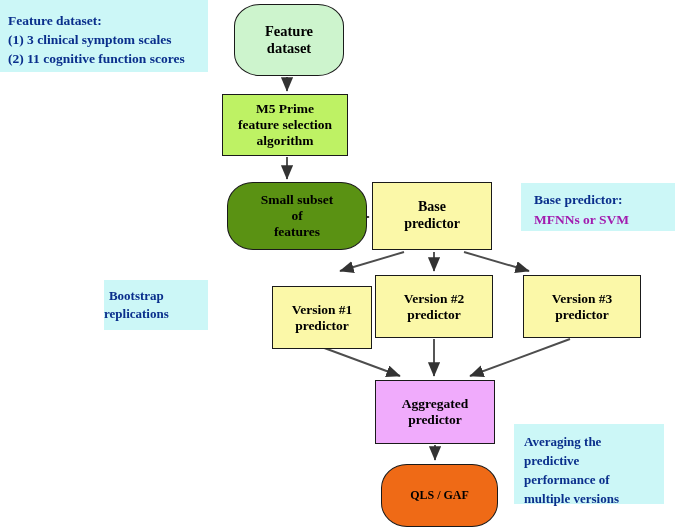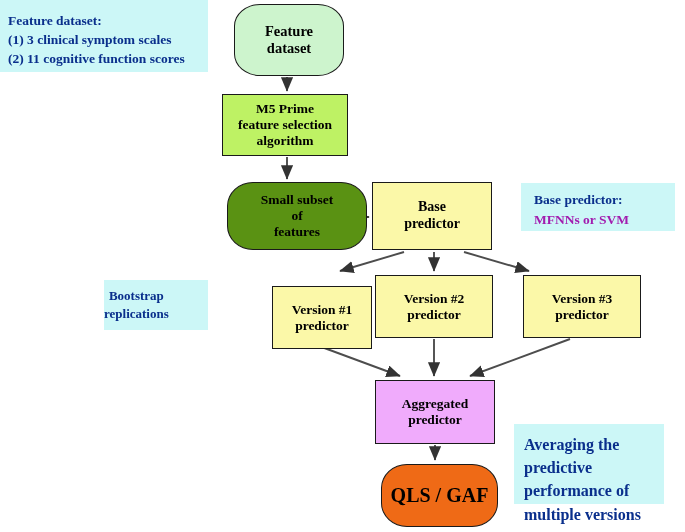--- a/index.html
+++ b/index.html
@@ -81,21 +81,21 @@
   }
   .n-aggregated {
     left: 375px; top: 380px; width: 120px; height: 64px;
     background: #f0abfc;
     font-size: 13.5px;
   }
   .n-qls-gaf {
     left: 381px; top: 464px; width: 117px; height: 63px;
     background: #ef6a16;
     border-radius: 26px / 24px;
-    font-size: 20px;
+    font-size: 12px;
   }
 
   .callout {
     position: absolute;
     box-sizing: border-box;
     background: #ccf7f7;
     color: #0a2f8c;
     font-weight: bold;
     z-index: 1;
     border: 0;
@@ -119,21 +119,21 @@
   .c-bootstrap {
     left: 104px; top: 280px; width: 104px; height: 50px;
     display: flex; align-items: center; justify-content: flex-start;
     font-size: 13px;
     line-height: 1.4;
     text-align: center;
   }
   .c-averaging {
     left: 514px; top: 424px; width: 150px; height: 80px;
     padding: 9px 0 0 10px;
-    font-size: 16px;
+    font-size: 13px;
     line-height: 1.45;
     text-align: left;
   }
 </style>
 </head>
 <body>
 
 <div id="canvas">
 
   <svg class="edges" viewBox="0 0 685 532">

